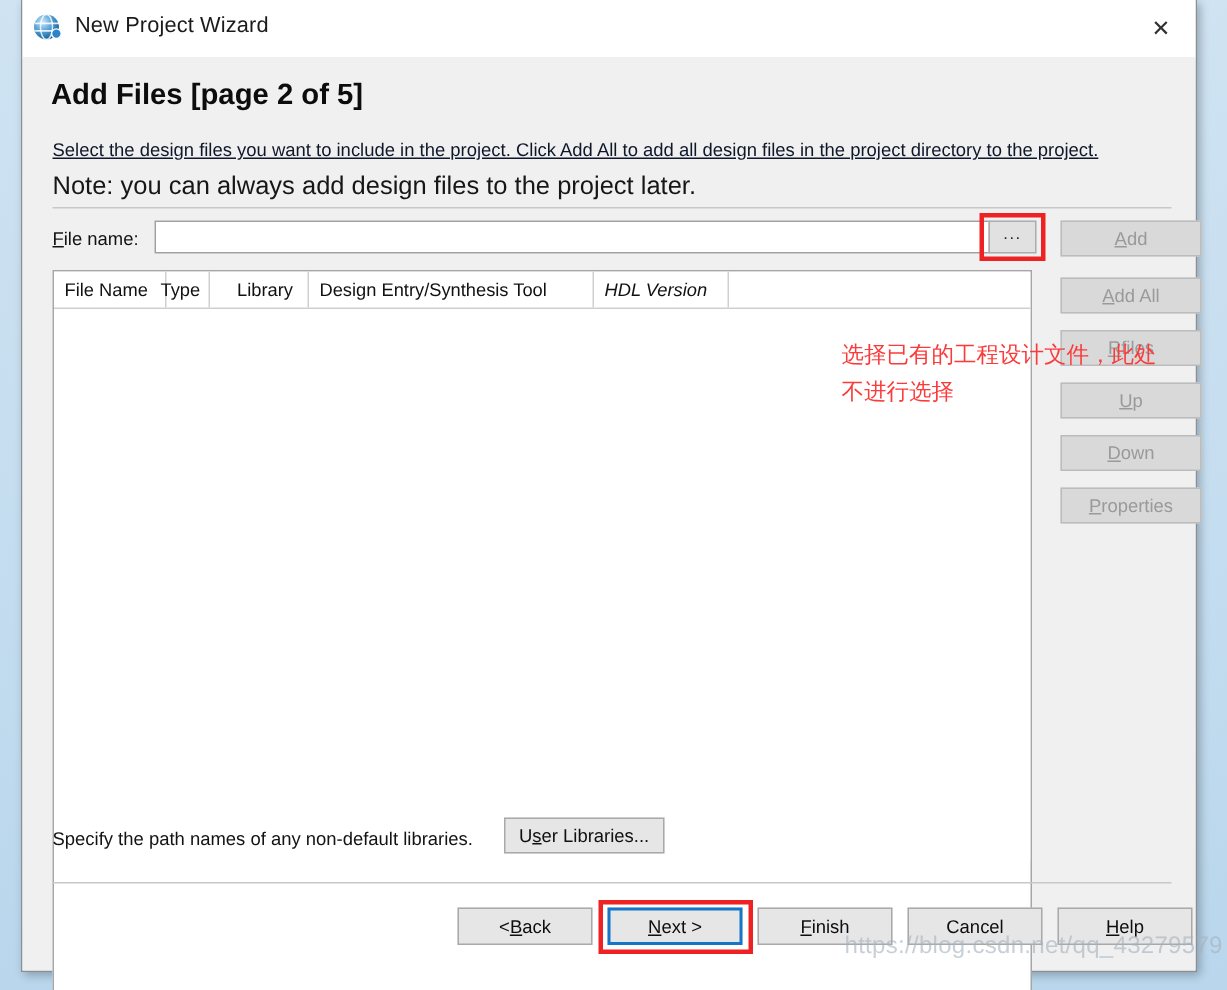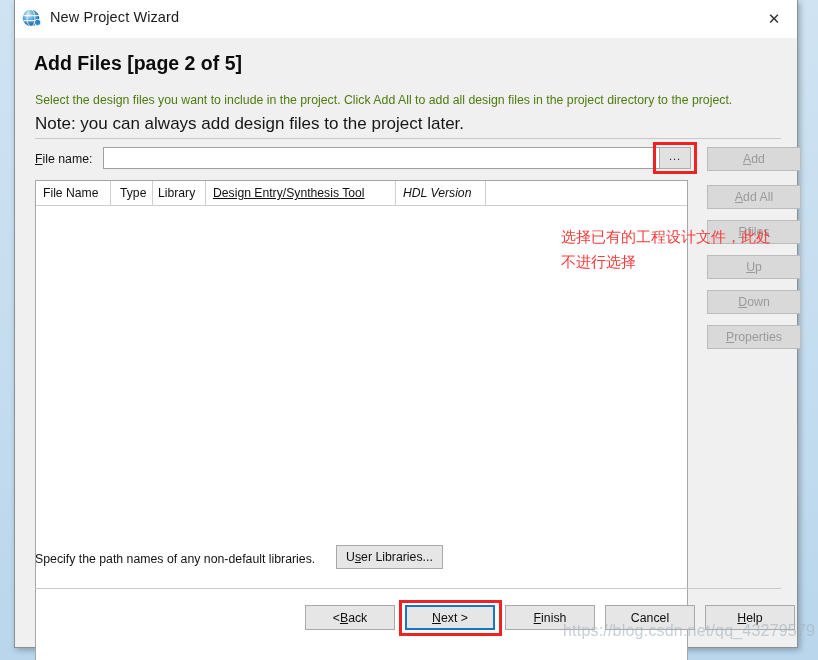--- a/index.html
+++ b/index.html
@@ -98,22 +98,23 @@
     top: 14px;
     font-size: 19.5px;
     font-weight: bold;
     color: #0c0c0c;
   }
   .desc-line1 {
     position: absolute;
     left: 20px;
     top: 55px;
     font-size: 12.3px;
-    color: #4d7c0f;
+    color: #0f172a;
     white-space: nowrap;
+    text-decoration: underline;
   }
   .desc-line2 {
     position: absolute;
     left: 20px;
     top: 76px;
     font-size: 17px;
     color: #161616;
     white-space: nowrap;
   }
   .divider {
@@ -383,23 +384,23 @@
           <span>own</span>
         </div>
       <div class="side-btn props">
           <span class="mn">P</span>
           <span>roperties</span>
         </div>
 
       <div class="list-box">
         <div class="list-header" id="list-header">
             <div class="col" style="left: 0px; width: 75px;">File Name</div>
-            <div class="col" style="left: 77px; width: 40px;">Type</div>
+            <div class="col" style="left: 64px; width: 40px;">Type</div>
             <div class="col" style="left: 115px; width: 55px;">Library</div>
-            <div class="col" style="left: 170px; width: 190px; text-decoration: underline;">Design Entry/Synthesis Tool</div>
+            <div class="col" style="left: 170px; width: 190px;">Design Entry/Synthesis Tool</div>
             <div class="col" style="left: 360px; width: 90px; font-style: italic;">HDL Version</div>
           </div>
         <div class="list-body"></div>
       </div>
 
       <div class="annotation">选择已有的工程设计文件，此处
 不进行选择</div>
 
       <div class="libs-text">Specify the path names of any non-default libraries.</div>
       <div class="libs-btn">

